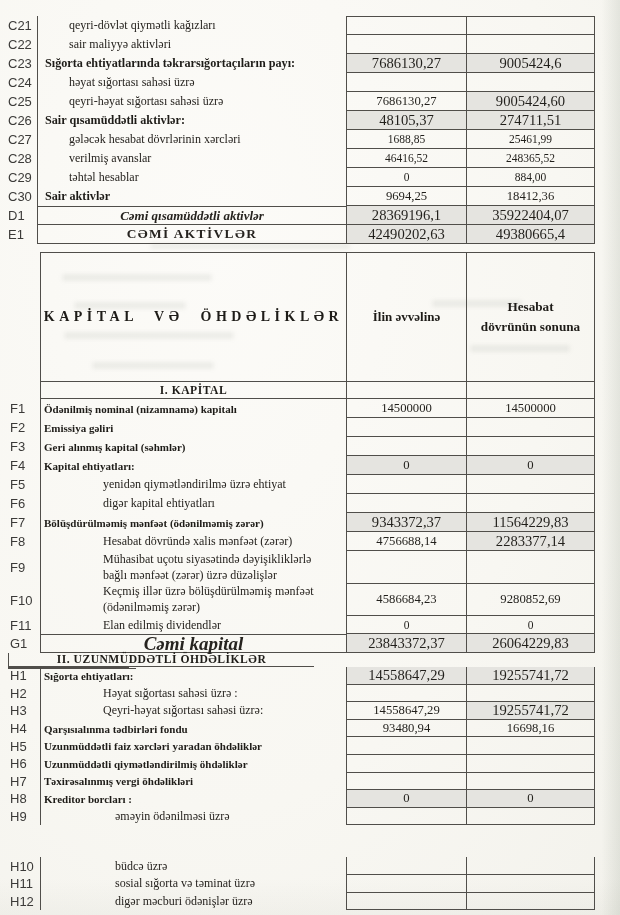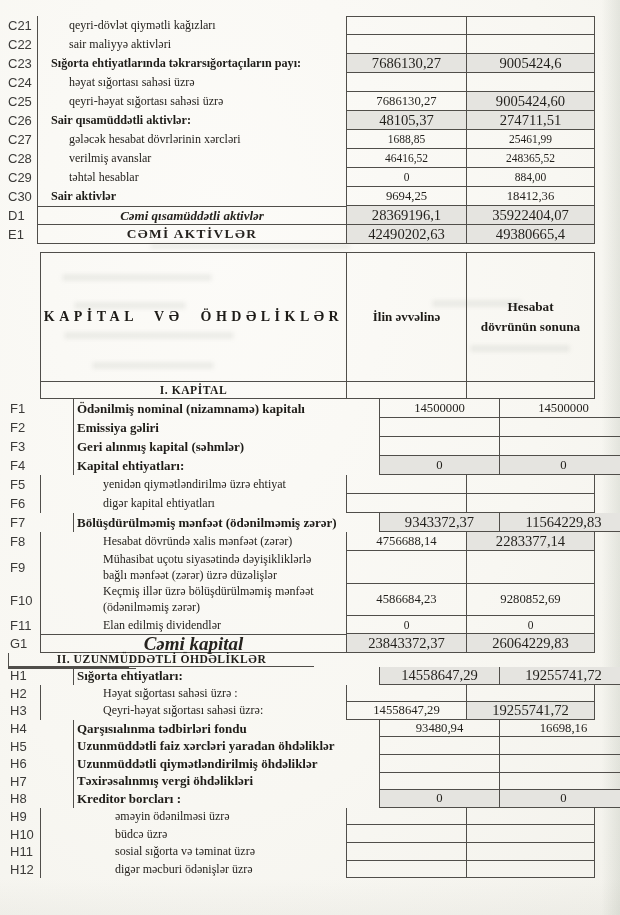--- a/index.html
+++ b/index.html
@@ -12,39 +12,39 @@
       radial-gradient(ellipse at 35% 25%, #fcfbf8 0%, #f8f7f2 60%, #f3f2ec 100%);}
   .bleed{position:absolute;border-radius:3px;background:rgba(108,122,105,.10);filter:blur(2px);}
 
   
   .assets{position:absolute;left:6px;top:16px;}
   .a-row{display:flex;height:19px;}
   .a-code{width:31px;display:flex;align-items:center;padding-left:2px;box-sizing:border-box;
     font-family:"Liberation Sans","DejaVu Sans",sans-serif;font-size:13px;color:#3b3a38;}
   .a-label{width:309px;box-sizing:border-box;border-left:1px solid var(--ln);
     display:flex;align-items:center;padding-left:31px;font-size:12px;white-space:nowrap;}
-  .a-label.lmain{padding-left:13px;font-weight:700;font-size:12.2px;color:#1e1c18;}
+  .a-label.lmain{padding-left:7px;font-weight:700;font-size:12.2px;color:#1e1c18;}
   .a-label.ltotal{border-top:1px solid var(--ln);border-bottom:1px solid var(--ln);
     justify-content:center;padding-left:0;font-weight:700;font-style:italic;font-size:13px;}
   .a-label.lgrand{border-bottom:1px solid var(--ln);justify-content:center;padding-left:0;
     font-weight:700;font-size:13.4px;letter-spacing:1.4px;}
   .a-v{display:flex;align-items:center;justify-content:center;box-sizing:border-box;
     border-bottom:1px solid var(--ln);color:#211f1b;}
   .a-v.v1{width:121px;border-left:1px solid var(--ln);border-right:1px solid var(--ln);}
   .a-v.v2{width:128px;border-right:1px solid var(--ln);}
   .a-row:first-child .a-v{border-top:1px solid var(--ln);}
 
   
   .t2{position:absolute;left:8px;top:252px;}
   .t2-row{display:flex;}
   .t2-code{width:32px;display:flex;align-items:center;padding-left:2px;box-sizing:border-box;
     font-family:"Liberation Sans","DejaVu Sans",sans-serif;font-size:13px;color:#3b3a38;}
   .t2-label{width:306px;box-sizing:border-box;border-left:1px solid var(--ln);
     display:flex;align-items:center;padding-left:62px;font-size:12px;white-space:nowrap;}
-  .t2-label.lmain{padding-left:3px;font-weight:700;font-size:13px;color:#1e1c18;margin-left:33px;}
+  .t2-label.lmain{padding-left:3px;font-weight:700;font-size:11px;color:#1e1c18;}
   .t2-label.lsub.hdeep{padding-left:74px;}
   .t2-label.lsub2{white-space:normal;line-height:1.32;padding-right:14px;font-size:12px;}
   .t2-label.lsection{justify-content:center;padding-left:0;font-weight:700;font-size:11.6px;
     letter-spacing:.5px;border-bottom:1px solid var(--ln);color:#1e1c18;}
   .t2-label.ltotal{justify-content:center;padding-left:0;font-weight:700;font-style:italic;
     font-size:19px;border-top:1px solid var(--ln);border-bottom:1px solid var(--ln);}
   .t2-v{display:flex;align-items:center;justify-content:center;box-sizing:border-box;
     border-bottom:1px solid var(--ln);color:#211f1b;}
   .t2-v.v1{width:121px;border-left:1px solid var(--ln);border-right:1px solid var(--ln);}
   .t2-v.v2{width:128px;border-right:1px solid var(--ln);}
@@ -289,21 +289,21 @@
           <div class="t2-label lmain">Kreditor borcları :</div>
           <div class="t2-v v1  zm shade">0</div>
           <div class="t2-v v2  zm shade">0</div>
         </div>
         <div class="t2-row" style="height: 17.6px;">
           <div class="t2-code">H9</div>
           <div class="t2-label lsub hdeep">əməyin ödənilməsi üzrə</div>
           <div class="t2-v v1  zm"></div>
           <div class="t2-v v2  zm"></div>
         </div>
-        <div class="t2-row" style="height: 17.6px;">
+        <div class="t2-row" style="height: 17.6px; margin-top: 32px;">
           <div class="t2-code">H10</div>
           <div class="t2-label lsub hdeep">büdcə üzrə</div>
           <div class="t2-v v1  zm"></div>
           <div class="t2-v v2  zm"></div>
         </div>
         <div class="t2-row" style="height: 17.6px;">
           <div class="t2-code">H11</div>
           <div class="t2-label lsub hdeep">sosial sığorta və təminat üzrə</div>
           <div class="t2-v v1  zm"></div>
           <div class="t2-v v2  zm"></div>

